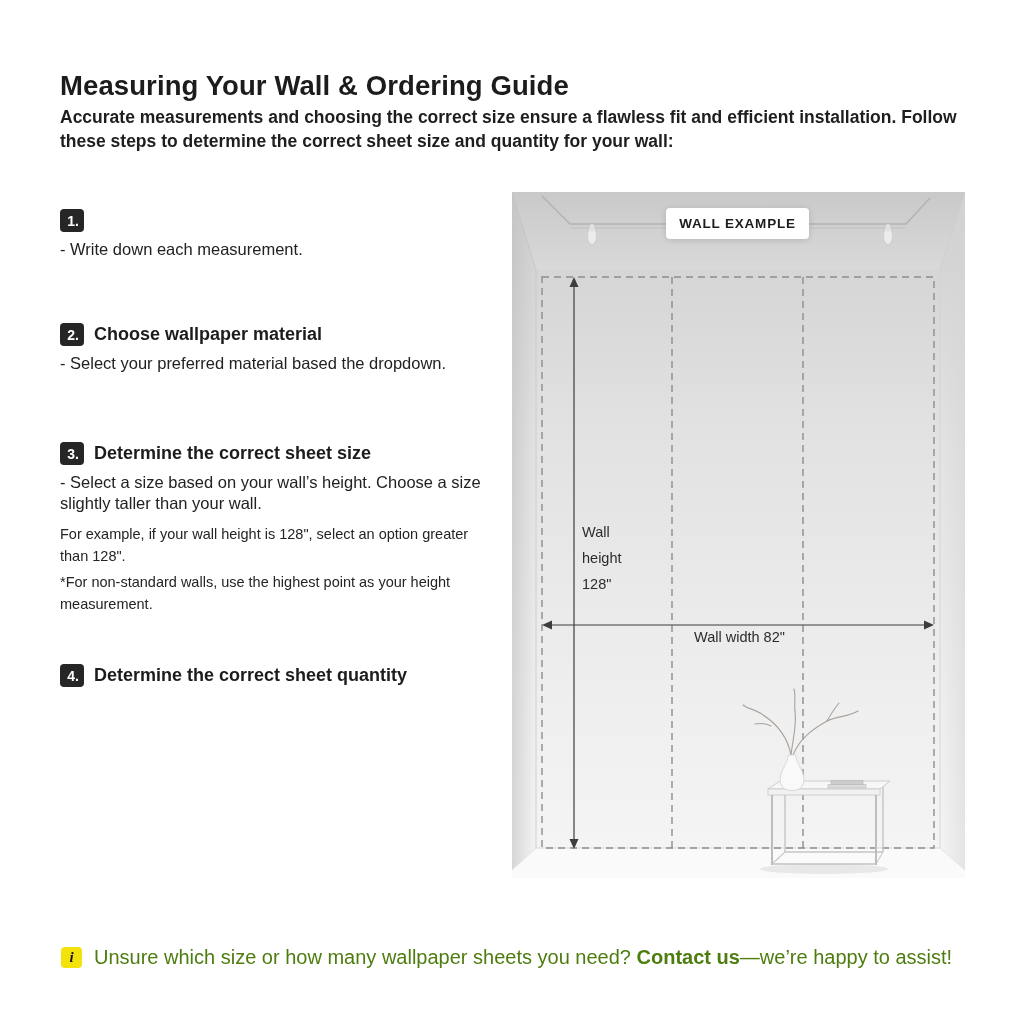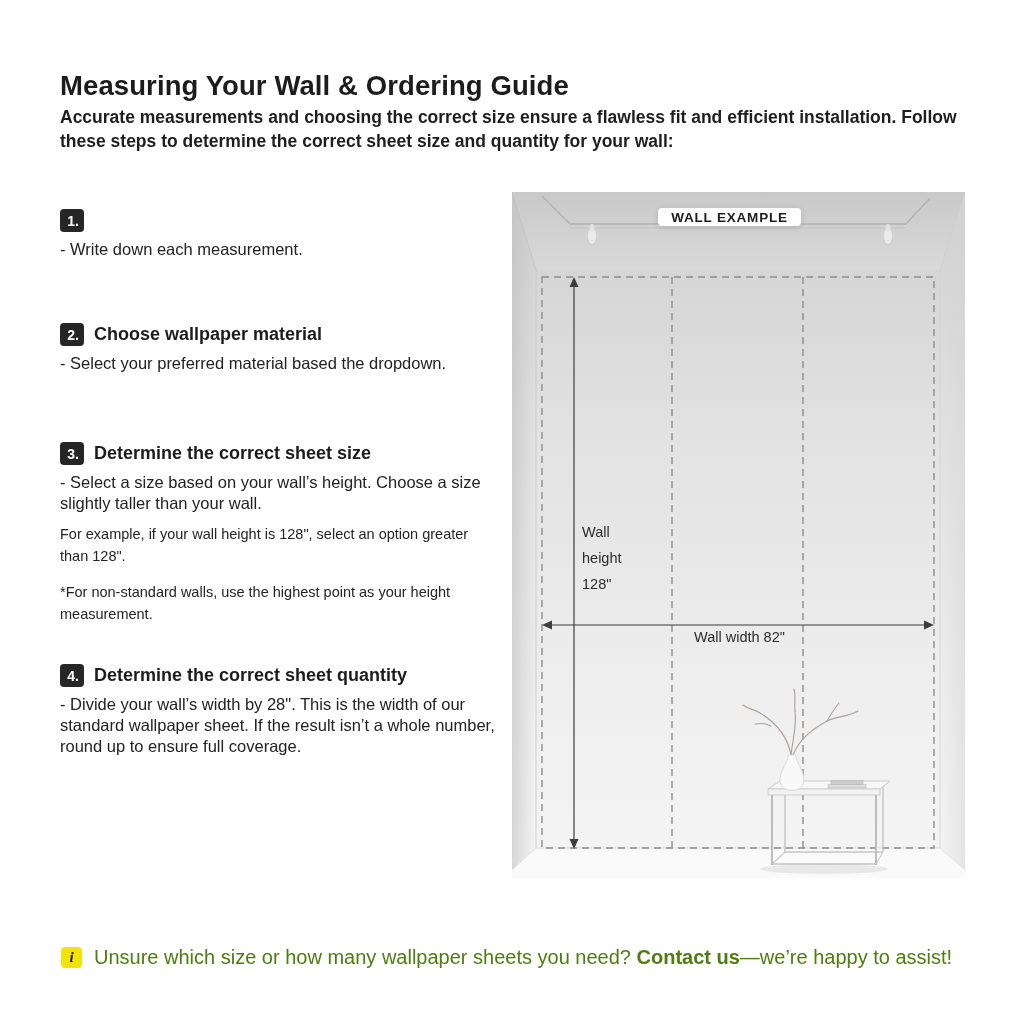--- a/index.html
+++ b/index.html
@@ -35,30 +35,30 @@
   .step-head{display:flex;align-items:center;gap:10px;}
   .badge{
     flex:0 0 auto;width:24px;height:23px;border-radius:4px;
     background:var(--badge-dark);color:#fff;
     display:flex;align-items:center;justify-content:center;
     font-size:14px;font-weight:700;padding-left:2px;
   }
   .step-heading{font-size:18px;font-weight:700;color:#1c1c1c;}
   .step-body{margin:7px 0 0;font-size:16.5px;line-height:21px;color:#222;}
   .step-example{margin:10px 0 0;font-size:14.5px;line-height:21.5px;color:#242424;}
-  .step-note{margin:15px 0 0;font-size:14.5px;line-height:21.5px;color:#242424;}
+  .step-note{margin:5px 0 0;font-size:14.5px;line-height:21.5px;color:#242424;}
 
   
   .diagram{
     position:absolute;left:512px;top:192px;width:453px;height:686px;margin:0;
     overflow:hidden;
   }
   .diagram svg{position:absolute;left:0;top:0;display:block;}
   .pill{
-    position:absolute;left:146px;top:16px;width:143px;height:18px;
+    position:absolute;left:154px;top:16px;width:143px;height:31px;
     background:#ffffff;border-radius:4px;
     box-shadow:0 1px 6px rgba(0,0,0,0.14);
     display:flex;align-items:center;justify-content:center;
     font-size:13.5px;font-weight:700;letter-spacing:0.8px;color:#1d1d1d;
   }
   .height-label{
     position:absolute;left:70px;top:327px;
     font-size:14.5px;line-height:26px;color:#2c2c2c;white-space:pre-line;
   }
   .width-label{
@@ -109,21 +109,20 @@
     <p class="step-body">- Select a size based on your wall’s height. Choose a size slightly taller than your wall.</p>
     <p class="step-example">For example, if your wall height is 128", select an option greater than 128".</p>
     <p class="step-note">*For non-standard walls, use the highest point as your height measurement.</p>
   </div>
 
   <div class="step step-4">
     <div class="step-head">
       <span class="badge">4.</span>
       <span class="step-heading">Determine the correct sheet quantity</span>
     </div>
-    <p class="step-body">- Divide your wall’s width by 28". This is the width of our standard wallpaper sheet. If the result isn’t a whole number, round up to ensure full coverage.</p>
   </div>
 
   <figure class="diagram">
     <svg viewBox="0 0 453 686" width="453" height="686">
       <defs>
         <linearGradient id="gWall" x1="0" y1="0" x2="0" y2="1">
           <stop offset="0" stop-color="#cfcfcf"></stop>
           <stop offset="0.35" stop-color="#e2e2e2"></stop>
           <stop offset="0.75" stop-color="#efefef"></stop>
           <stop offset="1" stop-color="#f5f5f5"></stop>

